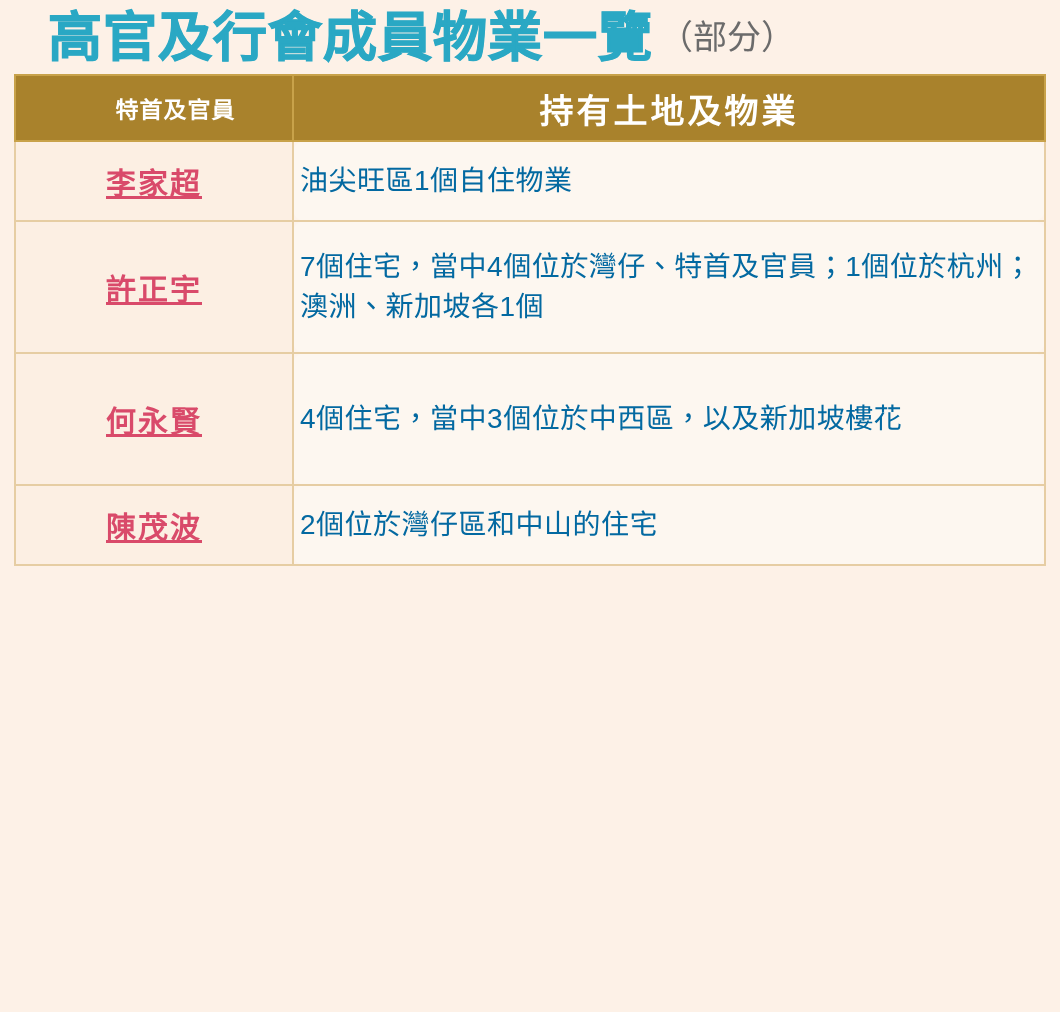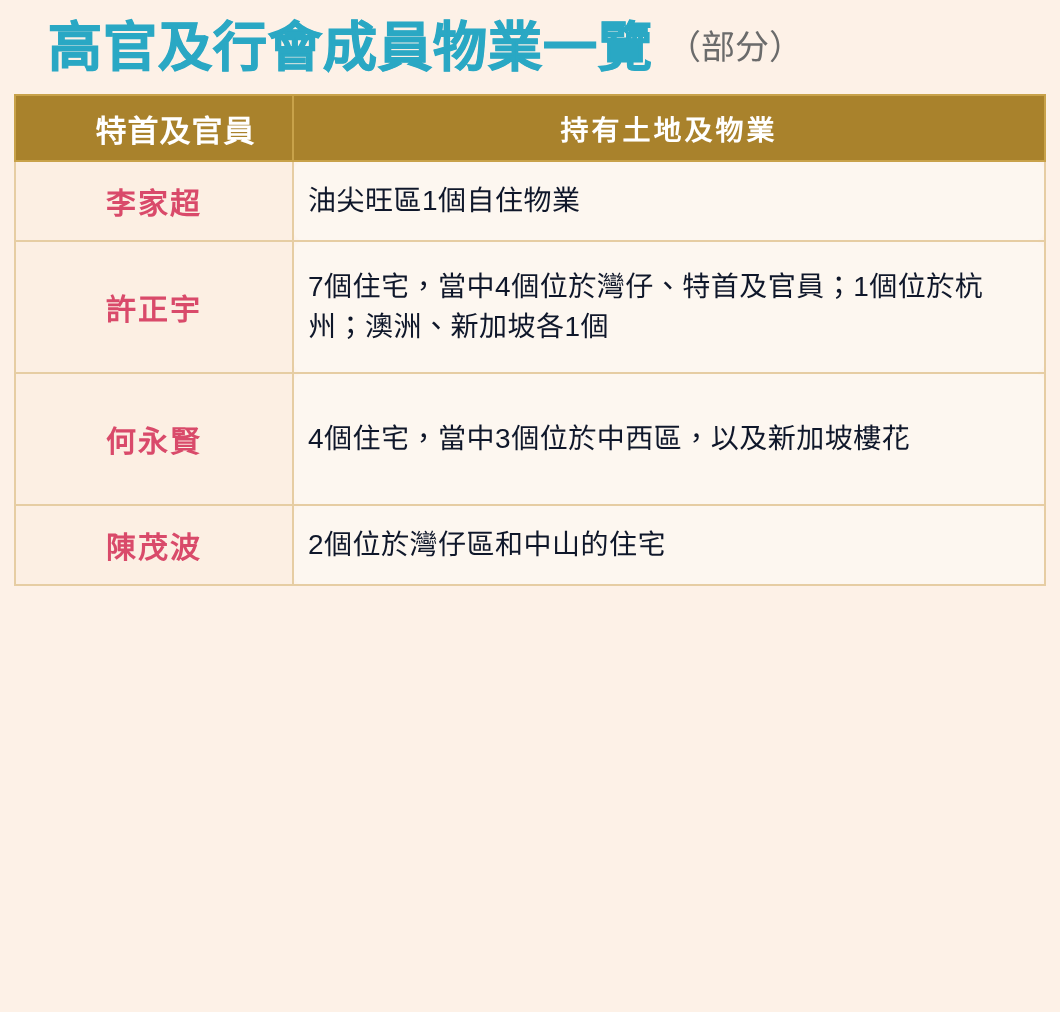--- a/index.html
+++ b/index.html
@@ -16,90 +16,91 @@
   .page {
     width: 1060px;
     height: 1012px;
     box-sizing: border-box;
     background: #fdf1e7;
     padding: 0 14px;
     position: relative;
   }
   
   .title-bar {
-    height: 94px;
+    height: 74px;
     display: flex;
     align-items: center;
     padding-left: 34px;
     box-sizing: border-box;
     text-align: right;
   }
   .title-main {
     font-size: 54px;
     font-weight: bold;
     color: #2aa8c4;
     letter-spacing: 1px;
     line-height: 1;
     -webkit-text-stroke: 1px #2aa8c4;
     white-space: nowrap;
   }
   .title-sub {
     font-size: 34px;
     color: #6b6b6b;
-    margin-left: 14px;
+    margin-left: 6px;
     line-height: 1;
     white-space: nowrap;
   }
   
   .table {
     width: 1032px;
     border-collapse: collapse;
     table-layout: fixed;
     border: 2px solid #c8a24a;
     background: #fdf4ec;
   }
   .table col.col-name { width: 278px; }
   .table col.col-desc { width: auto; }
 
   .thead-cell {
     background: #a9822c;
     color: #ffffff;
-    font-size: 28px;
+    font-size: 34px;
     font-weight: bold;
     text-align: center;
     height: 62px;
     letter-spacing: 3px;
     border: 2px solid #c8a24a;
     font-family: "Liberation Sans", sans-serif;
   }
   .thead-cell.left-head {
     letter-spacing: 1px;
-    font-size: 31px;
+    font-size: 23px;
     padding-left: 44px;
   }
   td {
     border: 2px solid #e6cda3;
     vertical-align: middle;
     background: #fdf4ec;
   }
   td.name {
     text-align: center;
     color: #d94a6a;
     font-size: 30px;
     font-weight: bold;
     letter-spacing: 2px;
     background: #fcefe3;
     padding: 6px 4px;
+    text-decoration: underline;
   }
   td.desc {
     text-align: left;
-    color: #0f172a;
+    color: #0369a1;
     font-size: 28px;
     line-height: 1.42;
-    padding: 10px 8px 10px 14px;
+    padding: 10px 8px 10px 6px;
     background: #fdf7f0;
     letter-spacing: 0.5px;
     border-radius: 12px;
   }
   .row-1 td { height: 58px; }
   .row-2 td, .row-3 td, .row-4 td, .row-5 td, .row-6 td { height: 110px; }
   .row-7 td, .row-8 td, .row-9 td, .row-10 td { height: 58px; }
 </style>
 </head>
 <body>

